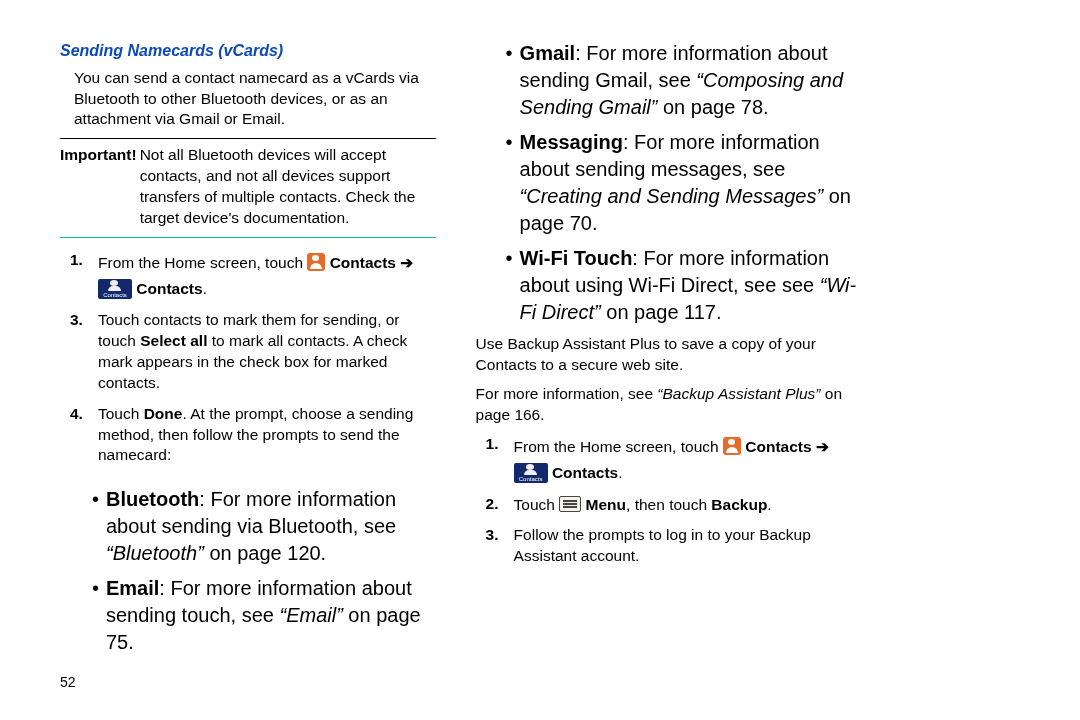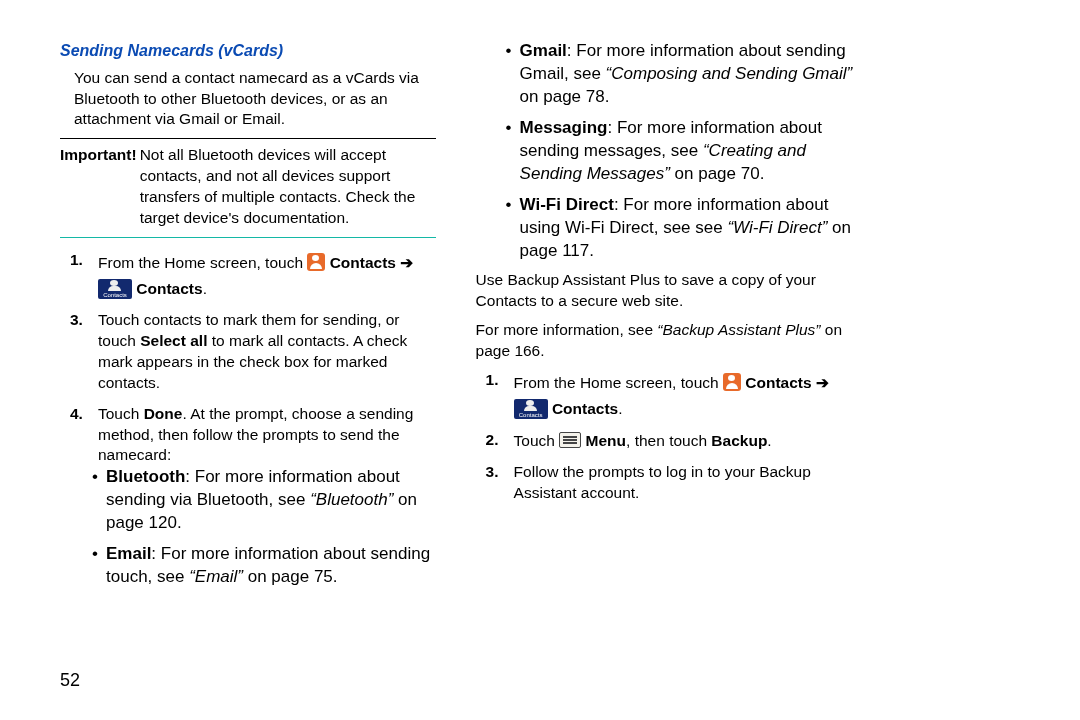--- a/index.html
+++ b/index.html
@@ -71,36 +71,36 @@
   }
   ul.bullets {
     list-style: none;
     margin: 0 0 0 -6px;
     padding: 0;
   }
   ul.bullets > li {
     position: relative;
     padding-left: 14px;
     margin: 0 0 8px 0;
-    font-size: 17px;
+    font-size: 20px;
   }
   ul.bullets > li::before {
     content: "•";
     position: absolute;
     left: 0;
     top: 0;
   }
   .bold { font-weight: 700; }
   .italic { font-style: italic; }
   .arrow { font-family: Arial; }
   .pagenum {
     position: absolute;
     left: 60px;
     bottom: 28px;
-    font-size: 18px;
+    font-size: 14px;
   }
   .icon-contacts {
     display: inline-block;
     position: relative;
     top: 3px;
     width: 18px;
     height: 18px;
     background: #e86a2a;
     border-radius: 3px;
     vertical-align: baseline;
@@ -196,42 +196,42 @@
         <span>From the Home screen, touch </span><span class="icon-contacts"></span>
         <span class="bold">Contacts</span><span class="bold arrow"> ➔ </span><br>
         <span class="icon-contacts-folder"><span class="icon-folder-label">Contacts</span></span>
         <span class="bold">Contacts</span><span>.</span>
       </li>
       <li data-num="3.">
         <span>Touch contacts to mark them for sending, or touch </span><span class="bold">Select all</span><span> to mark all contacts. A check mark appears in the check box for marked contacts.</span>
       </li>
       <li data-num="4.">
         <span>Touch </span><span class="bold">Done</span><span>. At the prompt, choose a sending method, then follow the prompts to send the namecard:</span>
-        <ul class="bullets" style="margin-top:0;">
+        <ul class="bullets" style="margin-top:20px;">
           <li>
             <span class="bold">Bluetooth</span><span>: For more information about sending via Bluetooth, see </span><span class="italic">“Bluetooth”</span><span> on page 120.</span>
           </li>
           <li>
             <span class="bold">Email</span><span>: For more information about sending touch, see </span><span class="italic">“Email”</span><span> on page 75.</span>
           </li>
         </ul>
       </li>
     </ol>
   </div>
 
   <div class="col col-right">
     <ul class="bullets" style="margin-left:30px;">
       <li>
         <span class="bold">Gmail</span><span>: For more information about sending Gmail, see </span><span class="italic">“Composing and Sending Gmail”</span><span> on page 78.</span>
       </li>
       <li>
         <span class="bold">Messaging</span><span>: For more information about sending messages, see </span><span class="italic">“Creating and Sending Messages”</span><span> on page 70.</span>
       </li>
       <li>
-        <span class="bold">Wi-Fi Direct</span><span>: For more information about using Wi-Fi Direct, see see </span><span class="italic">“Wi-Fi Direct”</span><span> on page 117.</span>
+        <span class="bold">Wi-Fi Touch</span><span>: For more information about using Wi-Fi Direct, see see </span><span class="italic">“Wi-Fi Direct”</span><span> on page 117.</span>
       </li>
     </ul>
 
     <p>Use Backup Assistant Plus to save a copy of your Contacts to a secure web site.</p>
     <p>
       <span>For more information, see </span><span class="italic">“Backup Assistant Plus”</span><span> on page 166.</span>
     </p>
 
     <ol class="numlist">
       <li data-num="1.">

